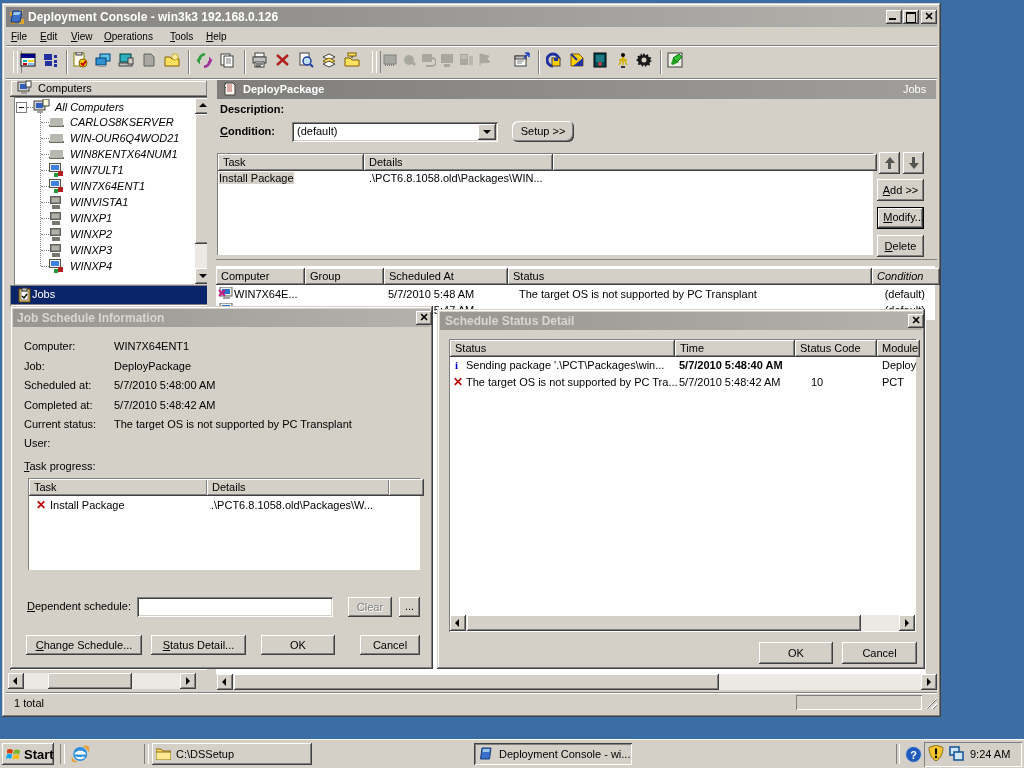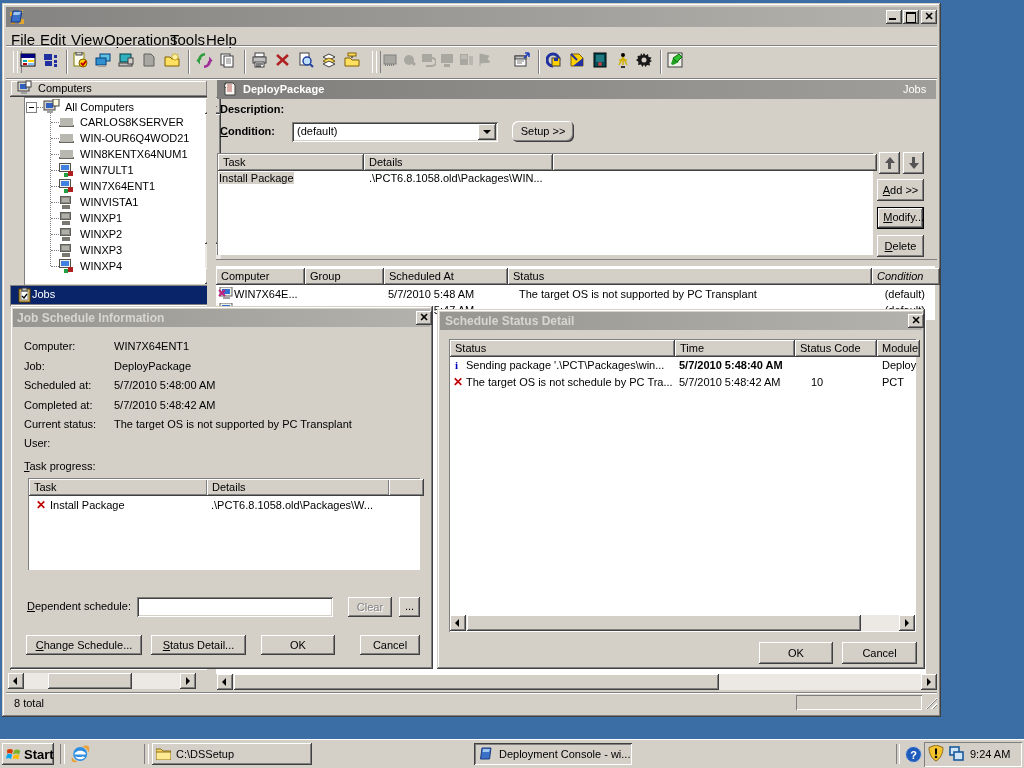--- a/index.html
+++ b/index.html
@@ -54,30 +54,31 @@
       <div class="abs" style="left:3px;top:2px;">
         <svg width="16" height="16" viewBox="0 0 16 16">
           <rect x="1" y="3" width="5" height="4" fill="#e0a82e"></rect>
           <rect x="10" y="10" width="5" height="5" fill="#e0a82e"></rect>
           <rect x="2" y="11" width="4" height="4" fill="#c89020"></rect>
           <rect x="10" y="1" width="4" height="3" fill="#f0c050"></rect>
           <polygon points="4,2 13,2 11,13 2,13" fill="#3a70c8" stroke="#1a3a80"></polygon>
           <polygon points="5,3 12,3 10,6 4,6" fill="#9cc6f0"></polygon>
         </svg>
       </div>
+      <div class="abs" style="left:22px;top:3px;font-size:12px;font-weight:bold;color:#ffffff;">Deployment Console - win3k3 192.168.0.126</div>
       <div class="abs btn" style="left:880px;top:3px;width:16px;height:14px;">
           <div class="abs" style="left:3px;top:8px;width:7px;height:2px;background:#000;"></div>
         </div>
       <div class="abs btn" style="left:897px;top:3px;width:16px;height:14px;">
           <div class="abs" style="left:3px;top:2px;width:8px;height:8px;border:1px solid #000;border-top-width:2px;"></div>
         </div>
       <div class="abs btn" style="left:915px;top:3px;width:16px;height:14px;font-size:11px;font-weight:bold;line-height:13px;">✕</div>
     </div>
 
-    <div class="abs" style="left:4px;top:24px;width:931px;height:18px;font-size:15px;">
+    <div class="abs" style="left:4px;top:24px;width:931px;height:18px;font-size:10px;">
       <span class="abs" style="left:5px;top:4px;"><u>F</u>ile</span>
       <span class="abs" style="left:34px;top:4px;"><u>E</u>dit</span>
       <span class="abs" style="left:65px;top:4px;"><u>V</u>iew</span>
       <span class="abs" style="left:98px;top:4px;"><u>O</u>perations</span>
       <span class="abs" style="left:164px;top:4px;"><u>T</u>ools</span>
       <span class="abs" style="left:200px;top:4px;"><u>H</u>elp</span>
     </div>
     <div class="abs etchH" style="left:4px;top:42px;width:931px;"></div>
 
     <div class="abs" id="toolbar" style="left:4px;top:43px;width:931px;height:32px;">
@@ -293,21 +294,21 @@
             <svg width="16" height="16" viewBox="0 0 16 16">
               <rect x="1" y="2" width="11" height="9" fill="#d4d0c8" stroke="#404040"></rect>
               <rect x="3" y="4" width="7" height="5" fill="#3060c0"></rect>
               <rect x="4" y="12" width="6" height="2" fill="#a0a0a0"></rect>
               <rect x="9" y="1" width="5" height="6" fill="#fff" stroke="#404040"></rect>
             </svg>
           </div>
         <div class="abs" style="left:28px;top:2px;">Computers</div>
       </div>
 
-      <div class="abs" style="left:16px;top:17px;width:198px;height:188px;background:#fff;box-shadow:inset 1px 1px 0 #808080,inset -1px -1px 0 #d4d0c8;">
+      <div class="abs" style="left:6px;top:17px;width:198px;height:188px;background:#fff;box-shadow:inset 1px 1px 0 #808080,inset -1px -1px 0 #d4d0c8;font-style:italic;">
         <div id="tree" class="abs" style="left:1px;top:1px;width:180px;height:186px;overflow:hidden;">
 
           <div class="abs" style="left:25px;top:14px;width:1px;height:154px;border-left:1px dotted #808080;"></div>
 
           <div class="abs" style="left:0;top:1px;width:178px;height:16px;white-space:nowrap;">
             <div class="abs" style="left:1px;top:3px;width:9px;height:9px;background:#fff;border:1px solid #808080;">
                 <div class="abs" style="left:2px;top:4px;width:5px;height:1px;background:#000;"></div>
               </div>
             <div class="abs" style="left:12px;top:8px;width:6px;border-top:1px dotted #808080;"></div>
             <div class="abs" style="left:18px;top:0;">
@@ -485,21 +486,21 @@
           </div>
         <div class="abs raised" style="left:17px;top:0;width:485px;height:16px;"></div>
         <div class="abs btn" style="left:704px;top:0;width:16px;height:16px;">
             <div class="abs" style="left:6px;top:4px;width:0;height:0;border:4px solid transparent;border-left:4px solid #000;border-right:none;"></div>
           </div>
       </div>
     </div>
 
     <div class="abs" style="left:4px;top:689px;width:931px;height:22px;">
       <div class="abs etchH" style="left:0;top:0;width:931px;"></div>
-      <div class="abs" style="left:8px;top:5px;">8 total</div>
+      <div class="abs" style="left:8px;top:5px;">1 total</div>
       <div class="abs sunkenthin" style="left:790px;top:3px;width:126px;height:15px;"></div>
       <div class="abs" id="grip" style="left:918px;top:4px;width:13px;height:13px;
         background:repeating-linear-gradient(135deg,#d4d0c8 0,#d4d0c8 2px,#fff 2px,#fff 3px,#808080 3px,#808080 4px);clip-path:polygon(100% 0,100% 100%,0 100%);"></div>
     </div>
   </div>
 
   <div class="abs" id="dlg1" style="left:10px;top:306px;width:423px;height:363px;background:#d4d0c8;
      box-shadow:inset -1px -1px 0 #404040,inset 1px 1px 0 #d4d0c8,inset -2px -2px 0 #808080,inset 2px 2px 0 #ffffff;">
     <div class="abs" style="left:3px;top:3px;width:417px;height:18px;background:linear-gradient(to right,#979691,#b4b2ad);">
       <div class="abs" style="left:4px;top:2px;font-size:12px;font-weight:bold;color:#d8d6d0;">Job Schedule Information</div>
@@ -544,21 +545,21 @@
     <div class="abs sunkenthin" style="left:12px;top:30px;width:467px;height:293px;background:#fff;">
       <div class="abs hdrcell" style="left:1px;top:1px;width:220px;height:15px;">Status</div>
       <div class="abs hdrcell" style="left:226px;top:1px;width:115px;height:15px;">Time</div>
       <div class="abs hdrcell" style="left:346px;top:1px;width:77px;height:15px;">Status Code</div>
       <div class="abs hdrcell" style="left:428px;top:1px;width:38px;height:15px;">Module</div>
       <div class="abs" style="left:6px;top:20px;color:#0000c0;font-weight:bold;font-family:'Liberation Serif',serif;">i</div>
       <div class="abs" style="left:17px;top:20px;">Sending package '.\PCT\Packages\win...</div>
       <div class="abs" style="left:230px;top:20px;font-weight:bold;">5/7/2010 5:48:40 AM</div>
       <div class="abs" style="left:433px;top:20px;">Deploy</div>
       <div class="abs" style="left:4px;top:36px;color:#c00000;font-weight:bold;font-size:12px;">✕</div>
-      <div class="abs" style="left:17px;top:37px;">The target OS is not schedule by PC Tra...</div>
+      <div class="abs" style="left:17px;top:37px;">The target OS is not supported by PC Tra...</div>
       <div class="abs" style="left:230px;top:37px;">5/7/2010 5:48:42 AM</div>
       <div class="abs" style="left:362px;top:37px;">10</div>
       <div class="abs" style="left:433px;top:37px;text-align:right;">PCT</div>
 
       <div class="abs" style="left:1px;top:276px;width:465px;height:16px;background:#ece9e4;">
         <div class="abs btn" style="left:0;top:0;width:16px;height:16px;">
             <div class="abs" style="left:5px;top:4px;width:0;height:0;border:4px solid transparent;border-right:4px solid #000;border-left:none;"></div>
           </div>
         <div class="abs raised" style="left:17px;top:0;width:394px;height:16px;"></div>
         <div class="abs btn" style="left:449px;top:0;width:16px;height:16px;">

